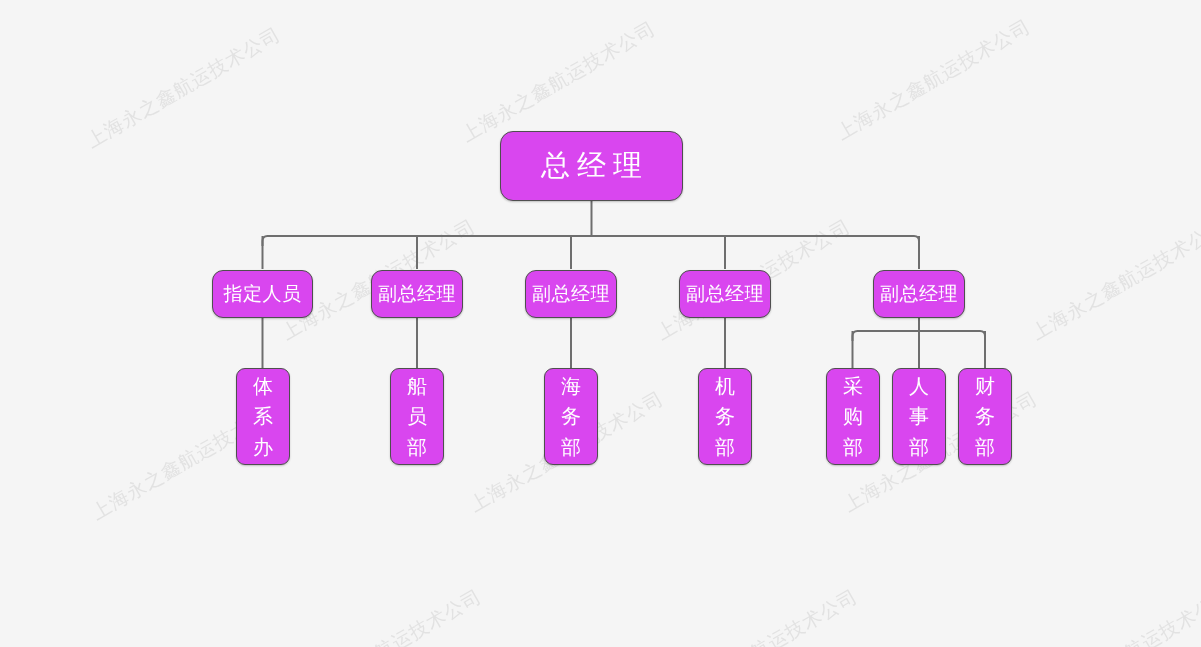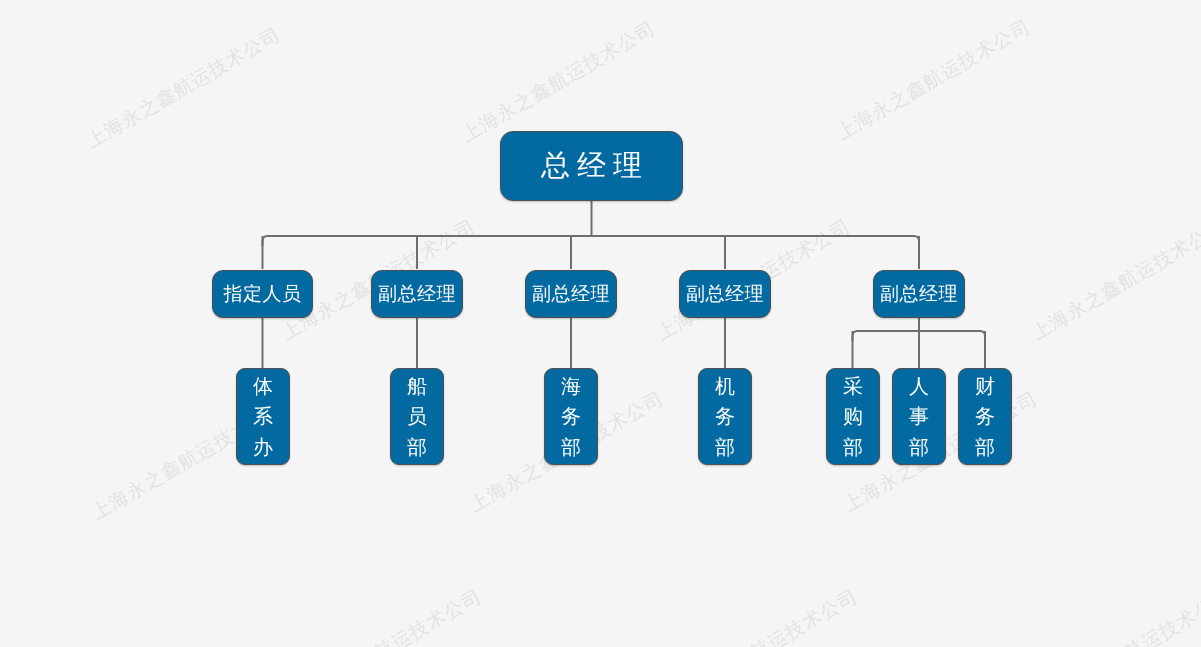--- a/index.html
+++ b/index.html
@@ -50,21 +50,21 @@
     height: 647px;
     z-index: 1;
     pointer-events: none;
   }
 
   
   .node {
     position: absolute;
     z-index: 2;
     box-sizing: border-box;
-    background: #0369a1;
+    background: #d946ef;
     border: 1.5px solid #4f4f4f;
     border-radius: 11px;
     color: #ffffff;
     display: flex;
     align-items: center;
     justify-content: center;
     text-align: center;
     box-shadow: 0 1px 2px rgba(0,0,0,0.22);
   }
   .node-label {

